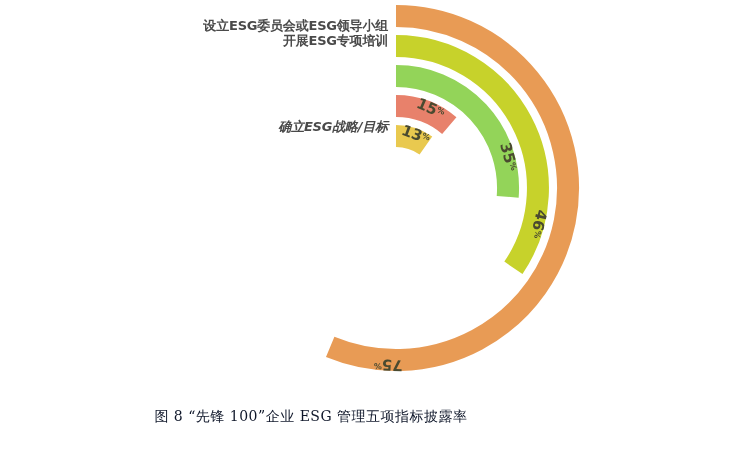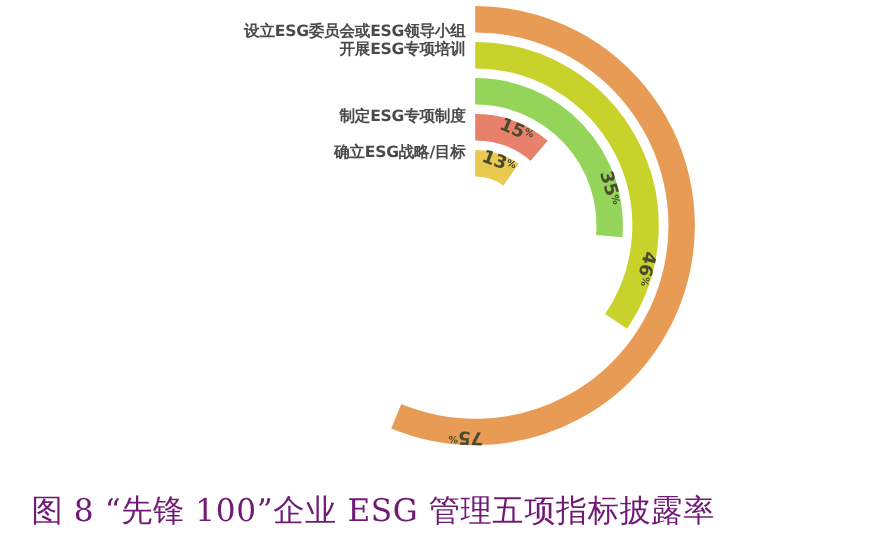--- a/index.html
+++ b/index.html
@@ -45,22 +45,22 @@
   .value-pct {
     font-size: 8px;
   }
   #figure-caption {
     position: absolute;
     left: 0;
     top: 408px;
     width: 622px;
     text-align: center;
     font-family: "DejaVu Serif", "Liberation Serif", serif;
-    font-size: 26px;
-    color: #701a75;
+    font-size: 14px;
+    color: #0f172a;
     letter-spacing: 0.5px;
     white-space: nowrap;
   }
 </style>
 </head>
 <body>
 
 <div id="figure-root">
 
   <svg id="radial-chart-svg" viewBox="0 0 731 400">
@@ -102,18 +102,17 @@
     <g>
       <text class="value-text" x="0" y="0" font-size="15" transform="translate(414.1,139.2) rotate(20.4)" text-anchor="middle">
         <tspan>13</tspan><tspan class="value-pct" dy="-4">%</tspan>
       </text>
     </g>
 
   </svg>
 
   <div class="cat-label" style="right:343px; top:17px;">设立ESG委员会或ESG领导小组</div>
   <div class="cat-label" style="right:343px; top:32px;">开展ESG专项培训</div>
-  <div class="cat-label" style="right:343px; top:88px;">制定ESG专项制度</div>
-  <div class="cat-label" style="right:343px; top:118px;">确立ESG战略/目标</div>
+  <div class="cat-label" style="right:343px; top:118px;font-style:italic;">确立ESG战略/目标</div>
 
   <div id="figure-caption">图 8  “先锋 100”企业 ESG 管理五项指标披露率</div>
 
 </div>
 
 </body></html>

